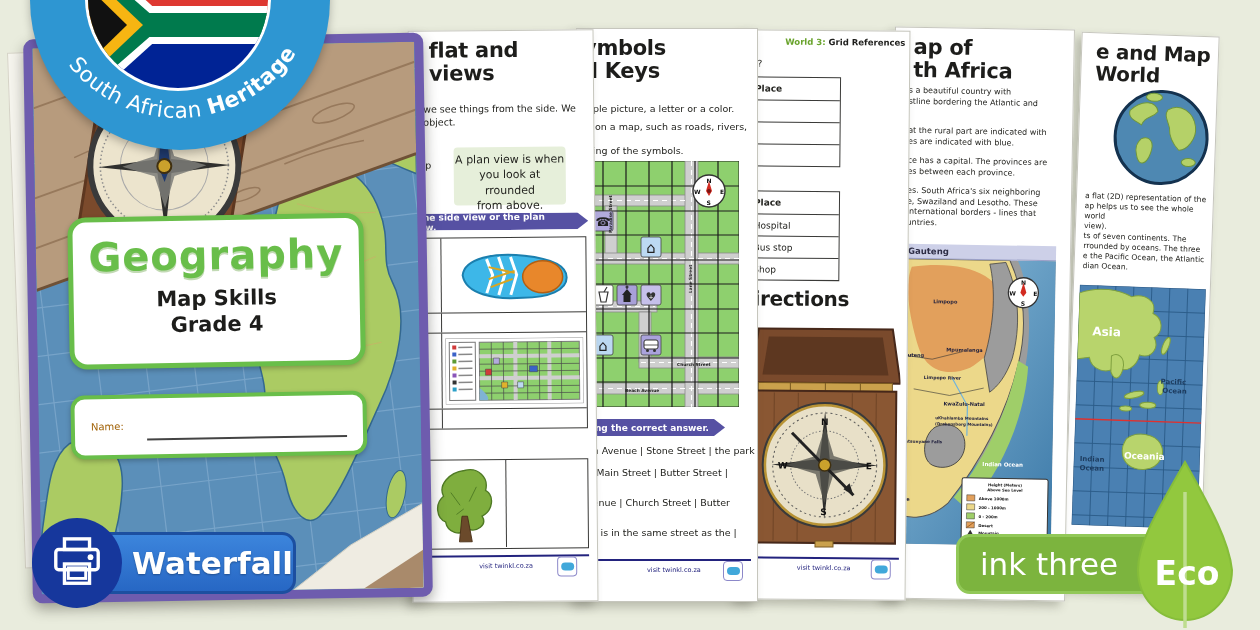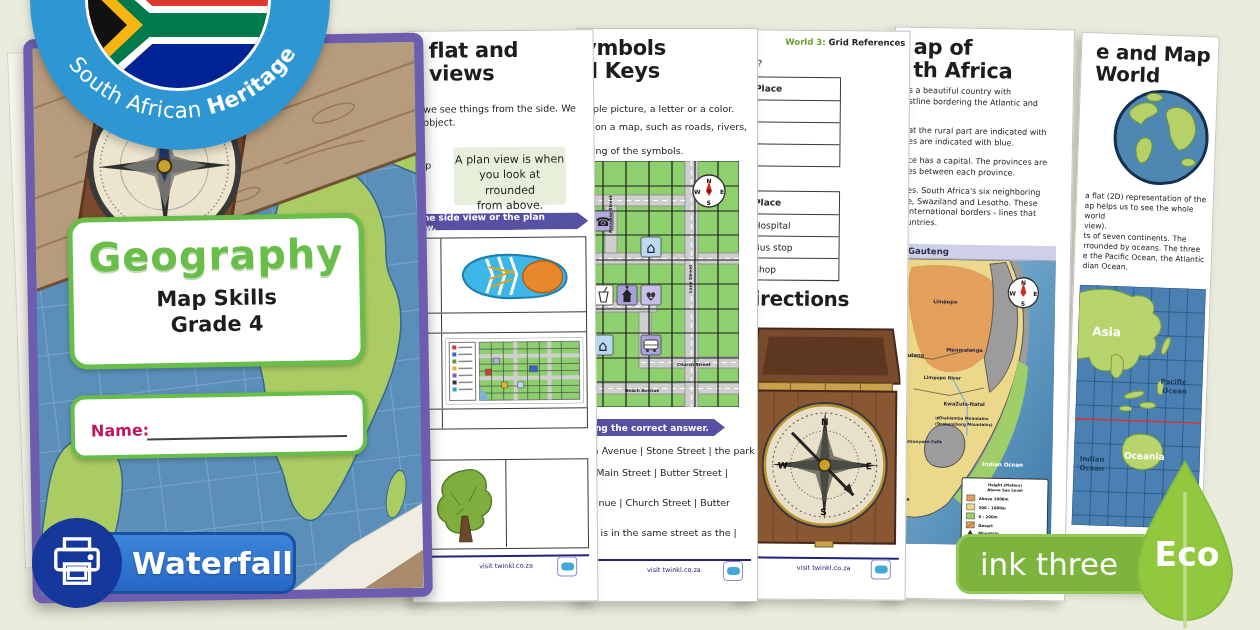--- a/index.html
+++ b/index.html
@@ -515,21 +515,21 @@
     <polygon points="100,60 110,92 142,102 110,112 100,144 90,112 58,102 90,92" fill="#7d7d78" opacity="0.85"></polygon>
     <polygon points="100,44 106,102 100,118 94,102" fill="#1f3a6e"></polygon>
     <circle cx="100" cy="102" r="7" fill="#caa12c" stroke="#403010" stroke-width="2"></circle>
   </svg>
   <div class="cover-panel" style="left:32px;top:170px;width:296px;height:152px">
     <div style="margin-top:12px;font-size:40px;font-weight:bold;color:#69be4a;letter-spacing:1px;text-shadow:0 2px 0 rgba(80,150,40,.35)">Geography</div>
     <div style="margin-top:8px;font-size:21px;font-weight:bold;color:#1d1d1b">Map Skills</div>
     <div style="margin-top:2px;font-size:21px;font-weight:bold;color:#1d1d1b">Grade 4</div>
   </div>
   <div class="cover-panel" style="left:32px;top:348px;width:296px;height:64px;border-width:4px;border-radius:14px">
-    <div style="position:absolute;left:16px;top:22px;font-size:16px;font-weight:bold;color:#be185d">Name:</div>
+    <div style="position:absolute;left:16px;top:22px;font-size:10px;font-weight:normal;color:#a16207">Name:</div>
     <div style="position:absolute;left:72px;right:16px;top:40px;border-bottom:2px solid #444"></div>
   </div>
   <div style="position:absolute;left:141px;top:500px;width:100px;height:40px;background:#6e5cae;border-radius:12px;display:flex;align-items:center;justify-content:center">
     <div style="width:74px;height:26px;background:#fff;border-radius:13px;display:flex;align-items:center;justify-content:center">
       <span style="font-size:13px;font-weight:bold;font-style:italic;color:#3087c8">twinkl</span>
     </div>
   </div>
 </div>
 
 <div style="position:absolute;left:30px;top:-150px;width:300px;height:300px;border-radius:50%;background:#2e96d2;z-index:100;box-shadow:0 4px 8px rgba(0,0,0,.25)">
@@ -572,13 +572,13 @@
   </svg>
 </div>
 <div style="position:absolute;left:132px;top:532px;width:160px;height:62px;display:flex;align-items:center;font-size:31px;color:#fff;font-weight:600;z-index:101;text-shadow:0 1px 2px rgba(0,0,0,.3)">Waterfall</div>
 
 <div class="badge-pill-green" style="left:956px;top:534px;width:260px;height:60px"></div>
 <div style="position:absolute;left:980px;top:534px;height:60px;display:flex;align-items:center;font-size:31px;color:#fff;font-weight:500;z-index:101">ink three</div>
 <svg width="114" height="172" viewBox="0 0 114 172" style="position:absolute;left:1128px;top:458px;z-index:102">
   <path d="M57,4 C30,52 10,84 10,112 a47,50 0 0 0 94,0 C101,84 84,52 57,4 Z" fill="#92c83e" stroke="#86bd3a" stroke-width="2"></path>
   <path d="M57,34 L57,170" stroke="#bedd8f" stroke-width="3.5" fill="none"></path>
 </svg>
-<div style="position:absolute;left:1146px;top:535px;width:82px;text-align:center;font-size:33px;font-weight:bold;color:#fff;z-index:103">Eco</div>
+<div style="position:absolute;left:1146px;top:554px;width:82px;text-align:center;font-size:33px;font-weight:bold;color:#fff;z-index:103">Eco</div>
 
 </body></html>

